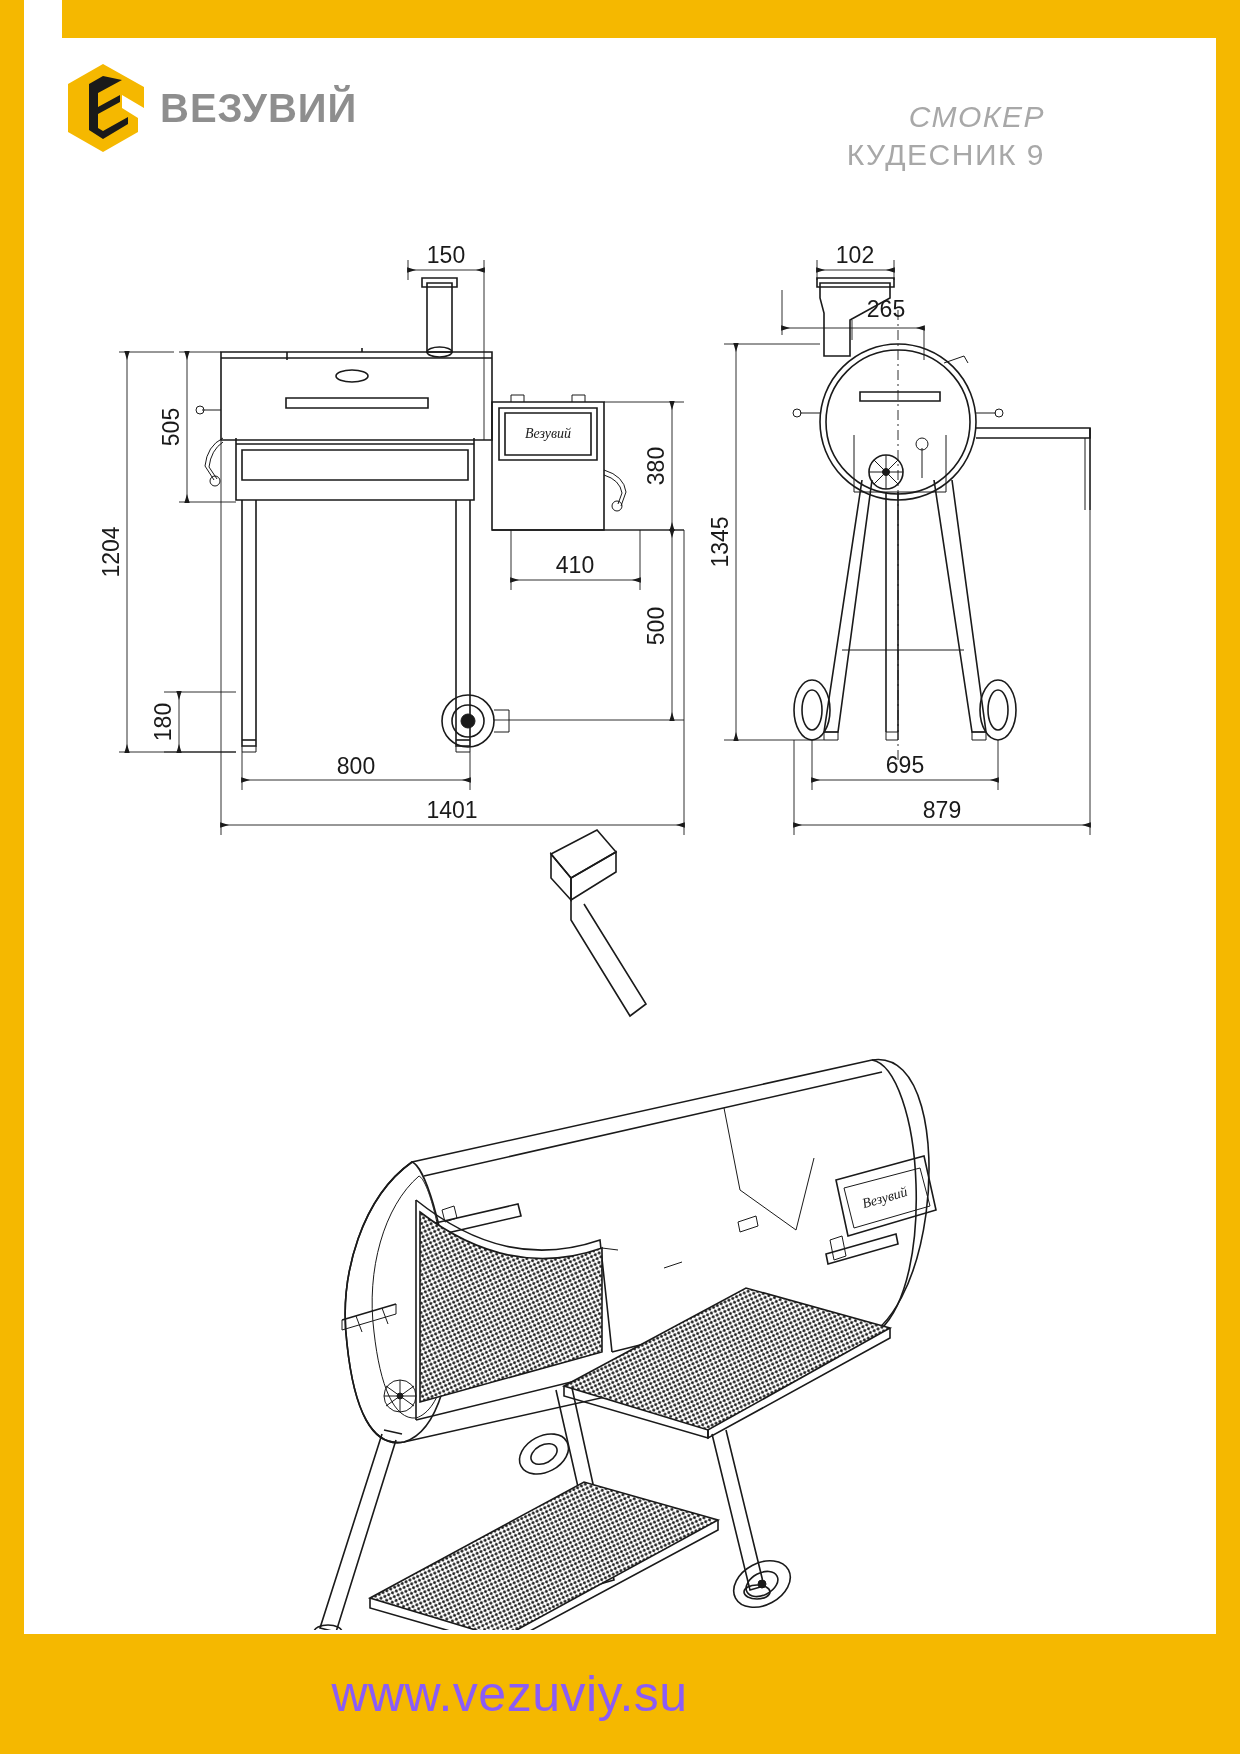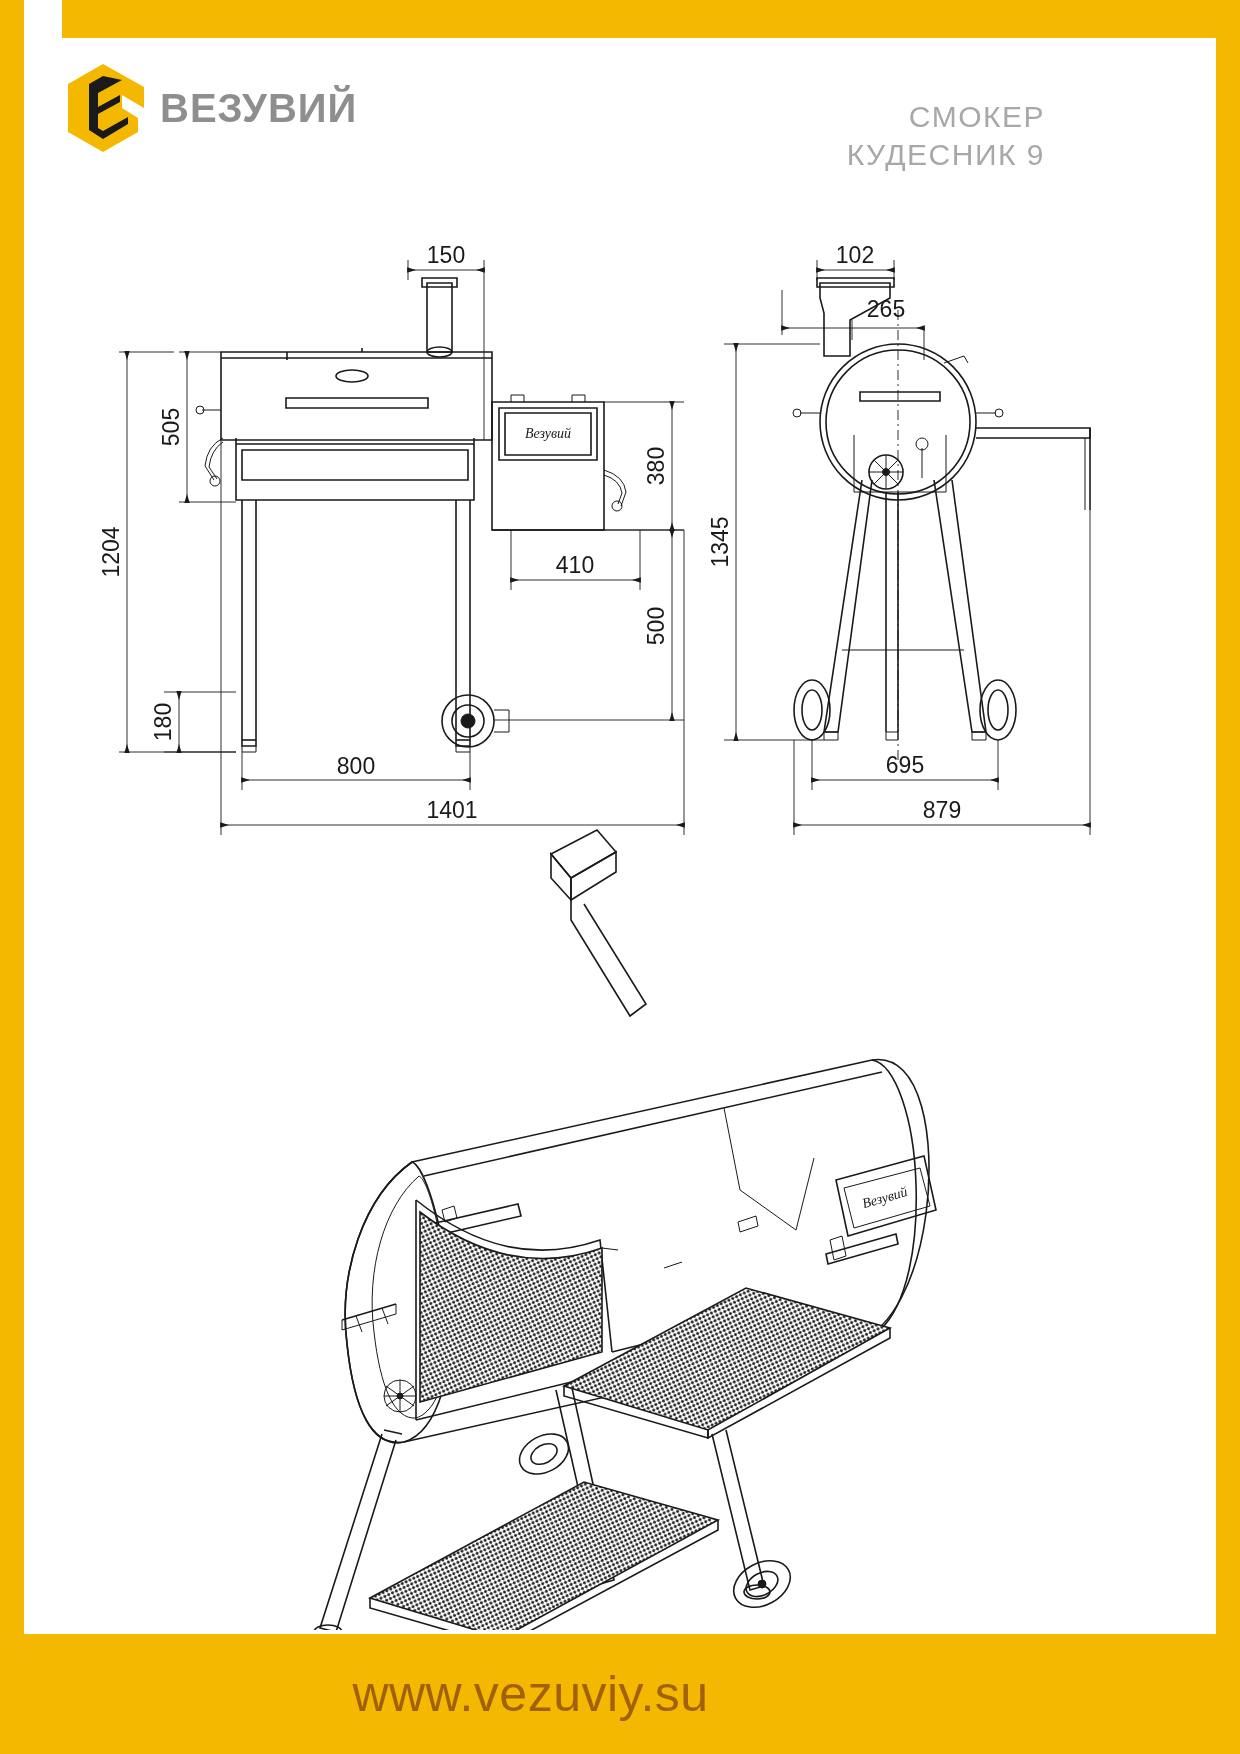--- a/index.html
+++ b/index.html
@@ -73,39 +73,39 @@
   .title-block {
     position: absolute;
     right: 195px; top: 98px;
     text-align: right;
     color: #a8a8a8;
   }
   .title-line1 {
     font-size: 30px;
     letter-spacing: 1.5px;
     line-height: 1.25;
+    font-style: italic;
   }
   .title-line2 {
     font-size: 30px;
     letter-spacing: 1.5px;
     line-height: 1.25;
   }
 
   
   .footer-url {
     position: absolute;
     left: 0; bottom: 0;
     width: 1019px; height: 120px;
     display: flex;
     align-items: center;
     justify-content: center;
     font-size: 50px;
-    color: #a16207;
+    color: #8b5cf6;
     letter-spacing: 0.5px;
-    margin-left: 21px;
   }
 
   
   .drawing {
     position: absolute;
     left: 24px;
     top: 180px;
     width: 1192px;
     height: 1450px;
   }

